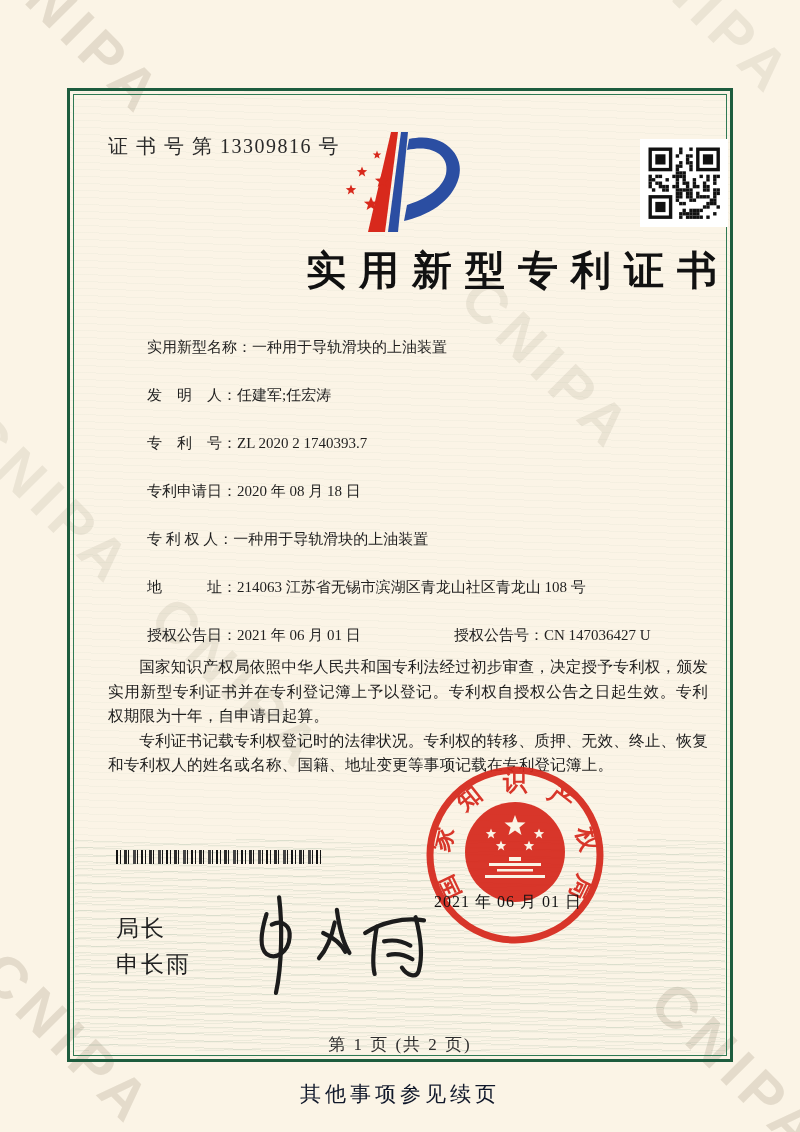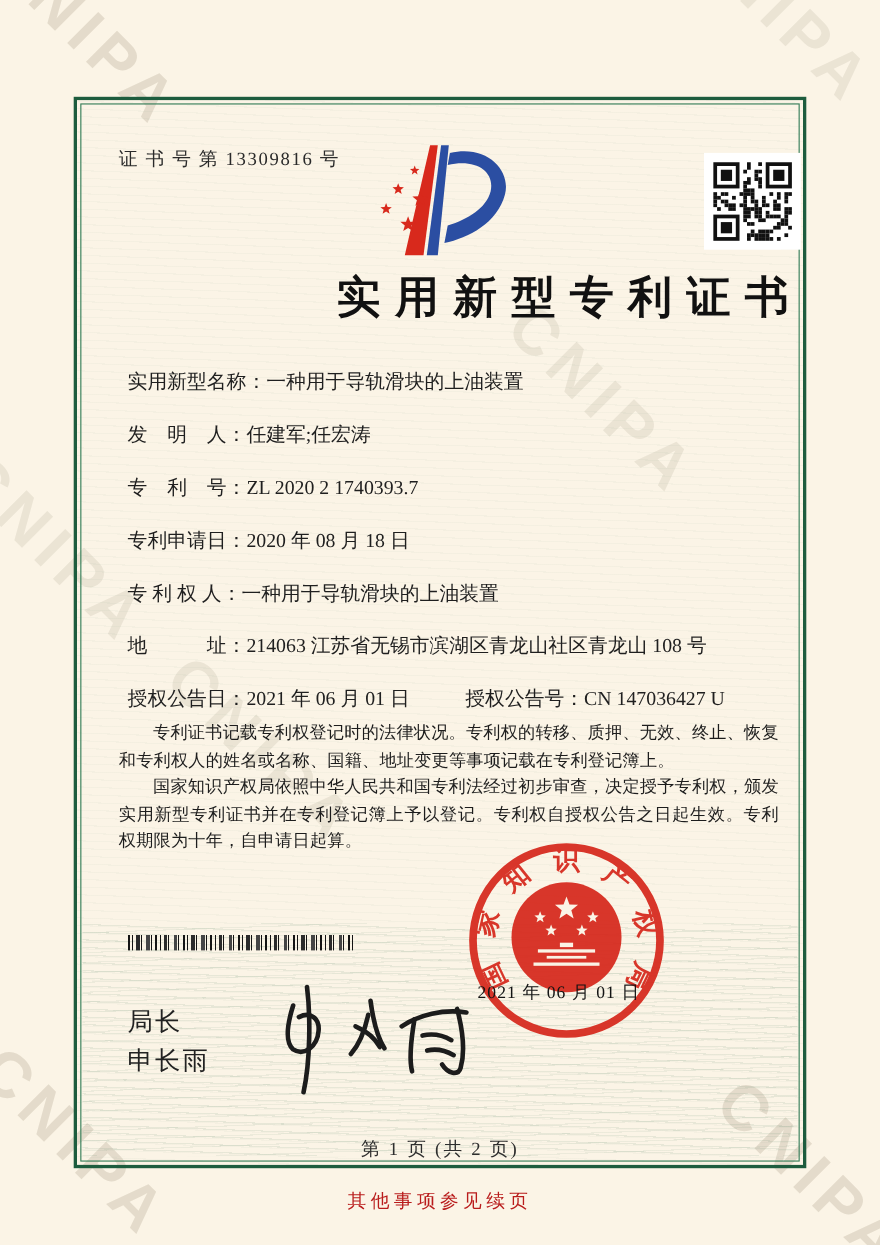--- a/index.html
+++ b/index.html
@@ -37,38 +37,38 @@
     position:absolute;left:5px;top:748px;width:650px;height:212px;
     background:
       repeating-linear-gradient(2deg,rgba(90,135,105,0.12) 0 1px,transparent 1px 7px),
       repeating-linear-gradient(-2deg,rgba(90,135,105,0.09) 0 1px,transparent 1px 9px);
     z-index:0;
   }
 
   
   .cert-no{
     position:absolute;left:38px;top:42px;
-    font-size:17px;letter-spacing:1.5px;color:#2a2a2a;z-index:2;
+    font-size:20px;letter-spacing:1.5px;color:#2a2a2a;z-index:2;
   }
   .logo{position:absolute;left:243px;top:38px;width:180px;height:106px;z-index:2;}
   .qrbox{
     position:absolute;left:570px;top:48px;width:88px;height:88px;background:#fff;
     display:flex;align-items:center;justify-content:center;z-index:2;
   }
 
   
   .title{
     position:absolute;left:0;width:100%;top:152px;margin:0;
     text-align:right;font-size:40px;font-weight:bold;
     letter-spacing:13px;text-indent:13px;color:#111;z-index:2;
   }
 
   
   .fields{position:absolute;left:46px;top:246px;width:590px;z-index:2;}
-  .frow{position:relative;height:48px;font-size:18px;line-height:20px;white-space:nowrap;}
+  .frow{position:relative;height:48px;font-size:15px;line-height:20px;white-space:nowrap;margin-left:31px;}
   .flabel{color:#1f1f1f;}
   .fvalue{color:#1f1f1f;}
   .fpair2{position:absolute;left:307px;top:0;}
 
   
   .body-text{position:absolute;left:38px;top:564px;width:600px;z-index:2;}
   .body-text p{
     margin:0;text-indent:2em;font-size:15.6px;line-height:24.5px;
     text-align:justify;color:#1d1d1d;letter-spacing:0.2px;
   }
@@ -102,21 +102,21 @@
     font-size:16px;color:#141414;letter-spacing:1px;white-space:nowrap;
   }
 
   
   .page-num{
     position:absolute;left:0;width:100%;top:942px;text-align:center;
     font-size:17px;letter-spacing:2px;color:#2e2e2e;z-index:2;
   }
   .cont-note{
     position:absolute;left:0;width:100%;top:1080px;text-align:center;
-    font-size:17px;letter-spacing:4px;color:#b91c1c;z-index:2;
+    font-size:21px;letter-spacing:4px;color:#0f172a;z-index:2;
   }
 </style>
 </head>
 <body>
 
 <div class="page">
 
   <span class="wm" style="left:-30px;top:-5px;">CNIPA</span>
   <span class="wm light" style="left:600px;top:-25px;">CNIPA</span>
   <span class="wm light" style="left:440px;top:330px;">CNIPA</span>
@@ -296,22 +296,22 @@
       </div>
       <div class="frow">
         <span class="flabel">授权公告日：</span><span class="fvalue">2021 年 06 月 01 日</span>
         <span class="fpair2">
           <span class="flabel">授权公告号：</span><span class="fvalue">CN 147036427 U</span>
         </span>
       </div>
     </div>
 
     <div class="body-text">
+      <p>国家知识产权局依照中华人民共和国专利法经过初步审查，决定授予专利权，颁发实用新型专利证书并在专利登记簿上予以登记。专利权自授权公告之日起生效。专利权期限为十年，自申请日起算。</p>
       <p>专利证书记载专利权登记时的法律状况。专利权的转移、质押、无效、终止、恢复和专利权人的姓名或名称、国籍、地址变更等事项记载在专利登记簿上。</p>
-      <p>国家知识产权局依照中华人民共和国专利法经过初步审查，决定授予专利权，颁发实用新型专利证书并在专利登记簿上予以登记。专利权自授权公告之日起生效。专利权期限为十年，自申请日起算。</p>
     </div>
 
     <div class="barcode"></div>
 
     <div class="sig-label l1">局长</div>
     <div class="sig-label l2">申长雨</div>
     <svg class="signature" viewBox="0 0 200 100">
       <g fill="none" stroke="#1c1c1c" stroke-width="4" stroke-linecap="round" stroke-linejoin="round">
         <path d="M30,22 C25,38 23,54 30,60 C39,66 51,58 52,44 C53,33 45,27 35,32"></path>
         <path d="M42,6 C45,30 45,70 39,97"></path>

